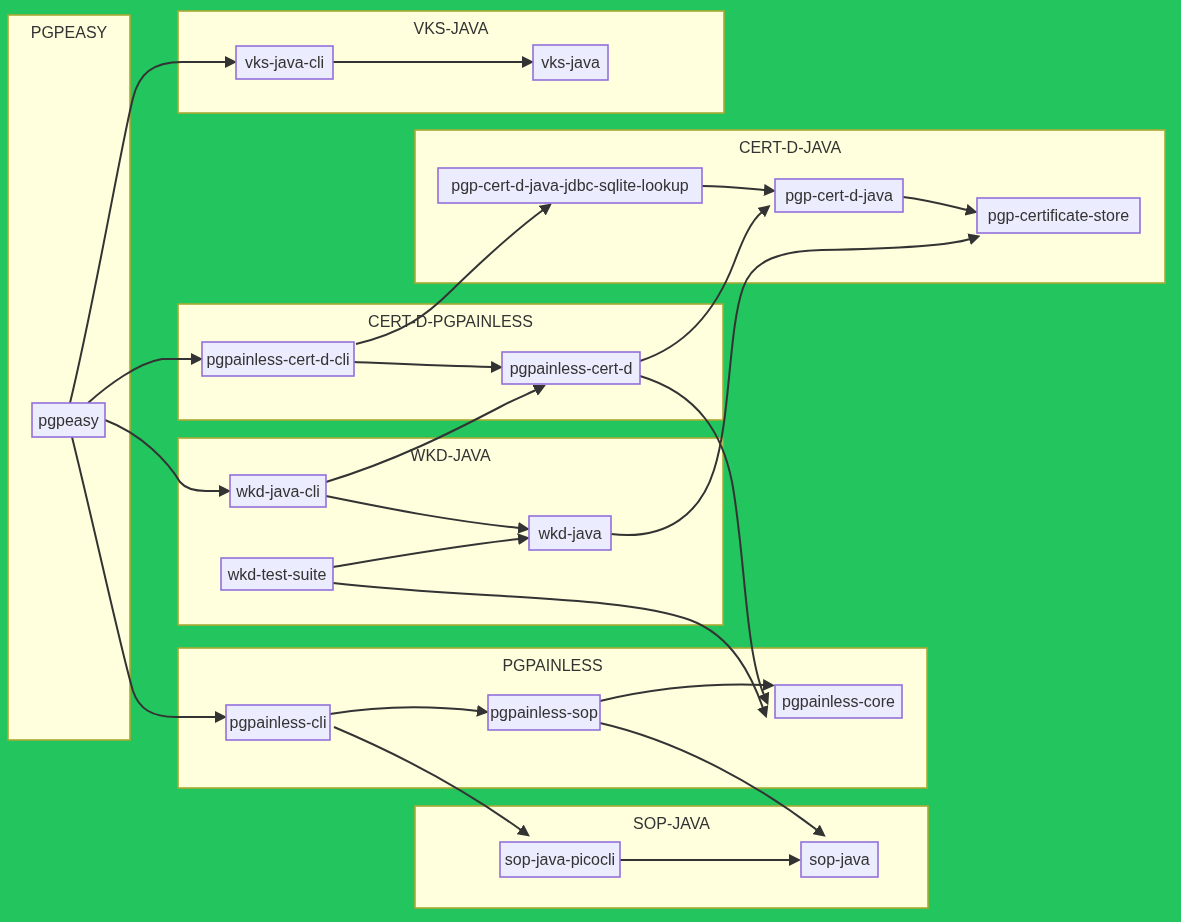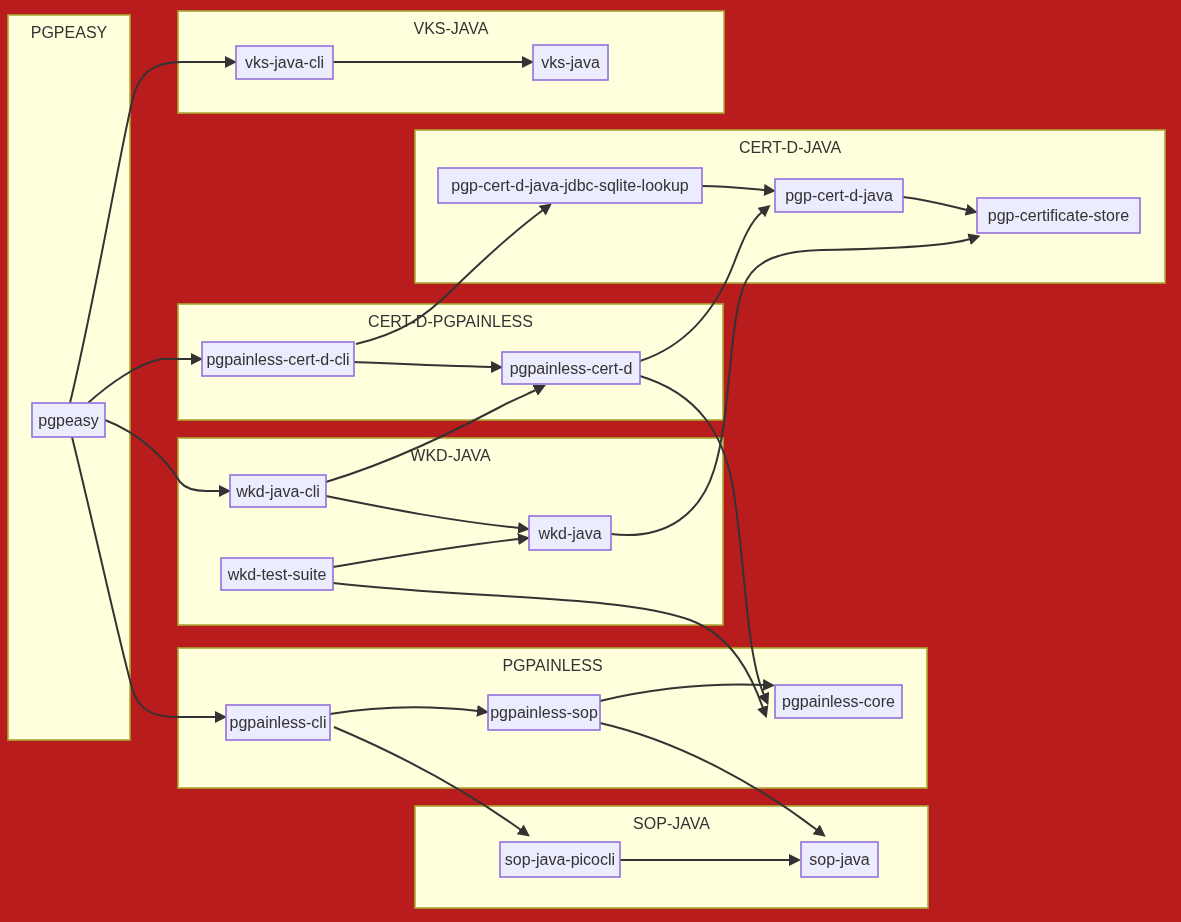--- a/index.html
+++ b/index.html
@@ -1,20 +1,20 @@
 <!DOCTYPE html>
 <html><head>
 <meta charset="utf-8">
 <style>
   html, body { margin: 0; padding: 0; background: #000; }
   .canvas {
     position: relative;
     width: 1181px;
     height: 922px;
-    background: #b91c1c;
+    background: #22c55e;
     font-family: "Liberation Sans", sans-serif;
   }
   svg { display: block; }
   .cluster-box   { stroke-width: 1.6; }
   .node-box      { stroke-width: 1.6; }
   .edge          { fill: none; stroke-width: 2; }
   .cluster-label { font-size: 16px; text-anchor: middle; }
   .node-label    { font-size: 16px; text-anchor: middle; }
 </style>
 </head>

